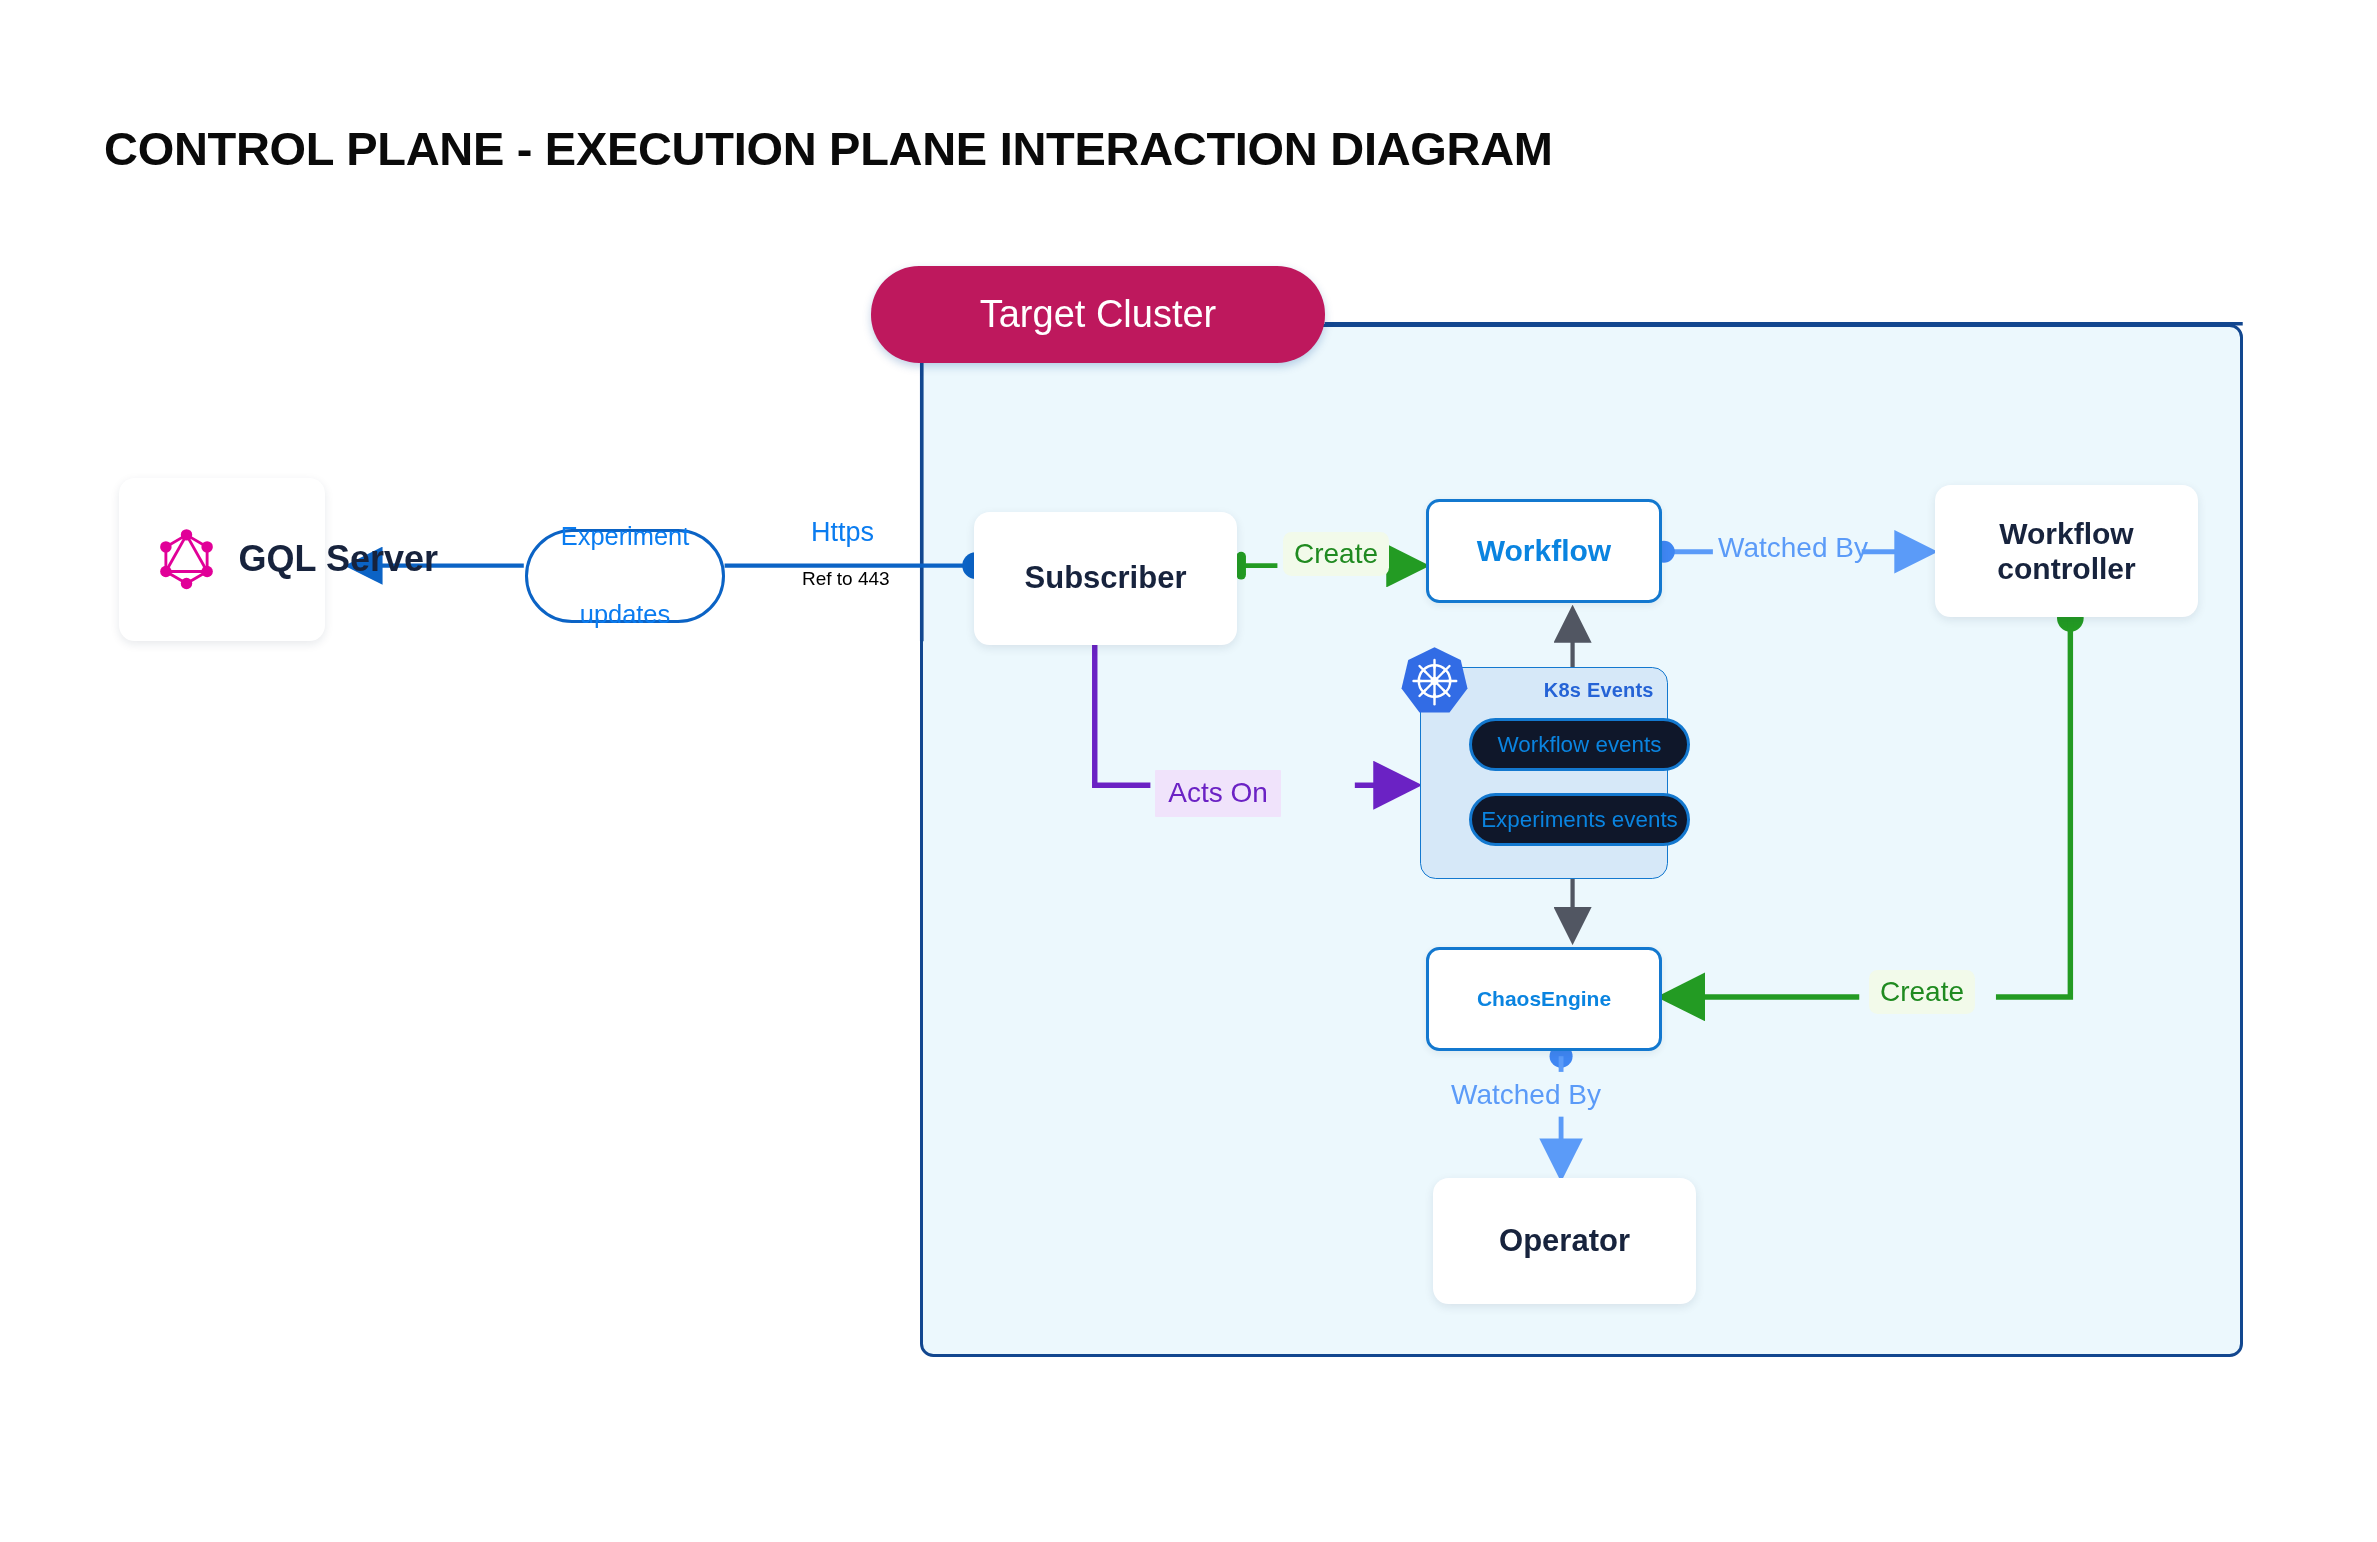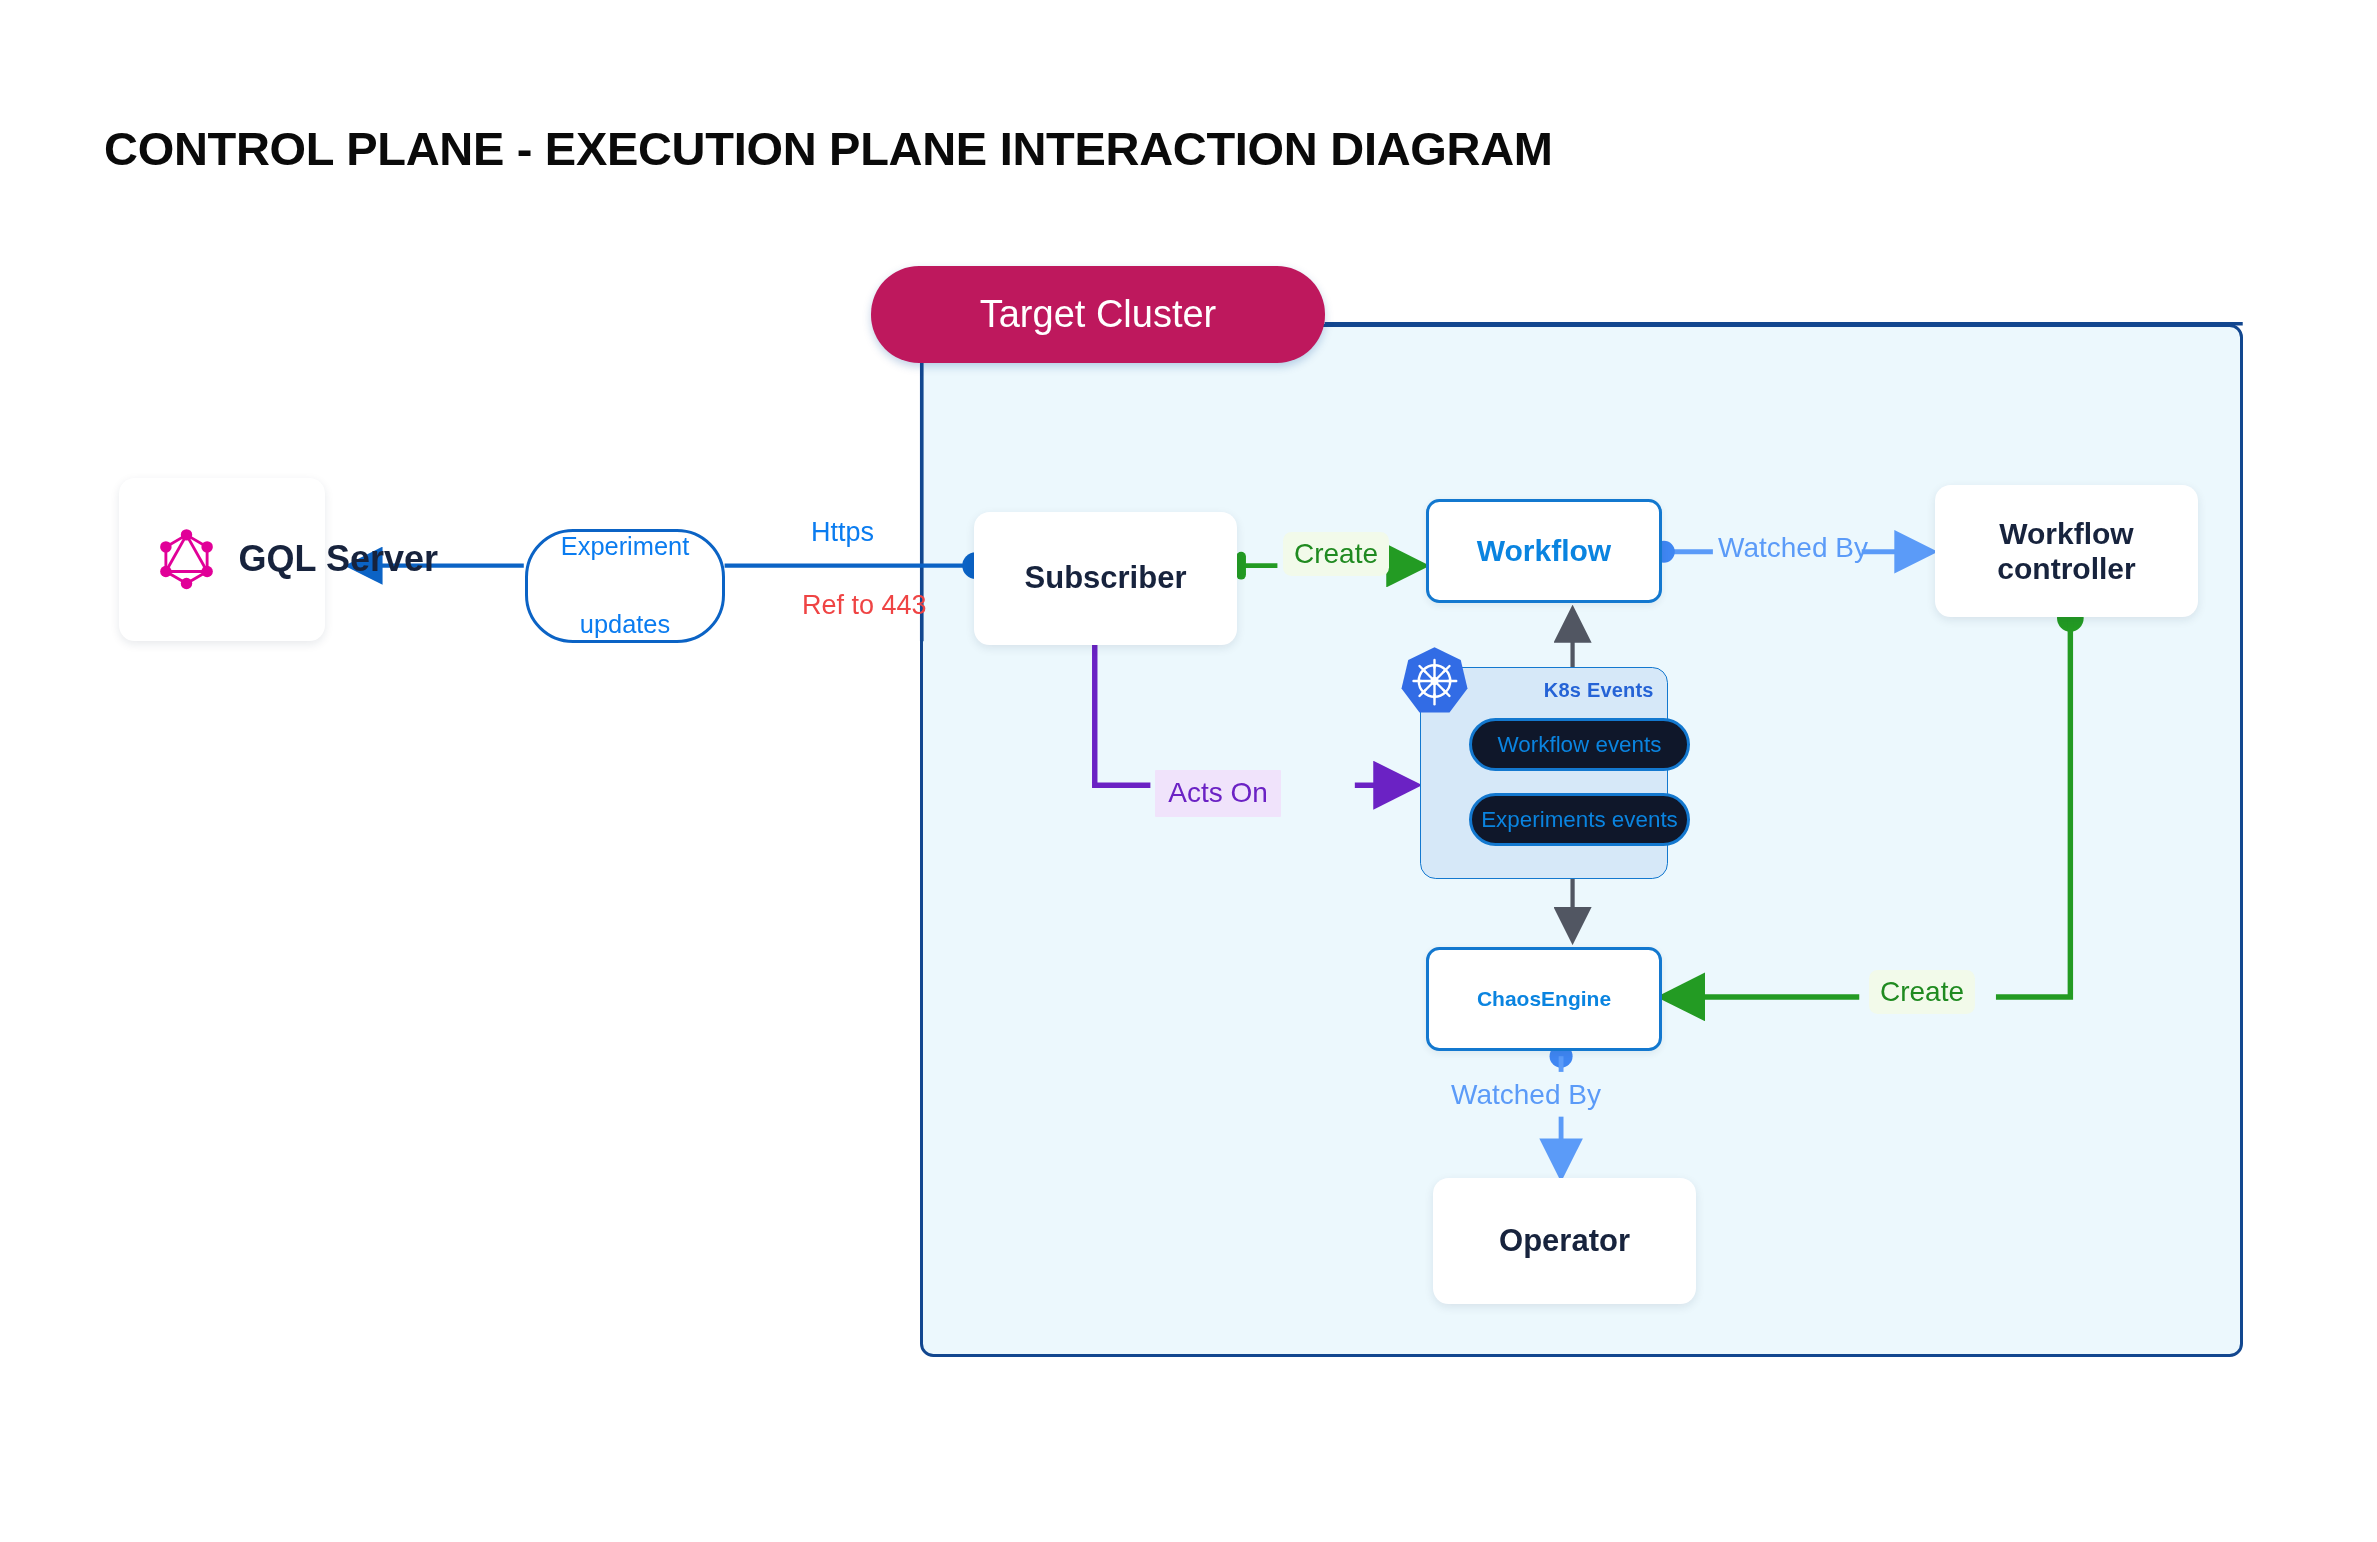--- a/index.html
+++ b/index.html
@@ -90,28 +90,28 @@
   #evt-workflow{top:50px;}
   #evt-experiments{top:125px;}
   .k8s-logo{position:absolute;left:-24px;top:-23px;width:75px;height:75px;}
 
   
   .elabel{
     position:absolute;display:flex;align-items:center;justify-content:center;
     white-space:nowrap;box-sizing:border-box;
   }
   #lbl-experiment-updates{
-    left:525px;top:529px;width:200px;height:114px;
+    left:525px;top:529px;width:200px;height:94px;
     border:3.6px solid #0b63c5;border-radius:48px;background:#ffffff;
     color:#0a7cf0;font-size:25.4px;text-align:center;line-height:1.18;
     flex-direction:column;
     gap:48px;
   }
   #lbl-https{left:811px;top:517px;color:#0a7cf0;font-size:27px;}
-  #lbl-ref443{left:802px;top:590px;color:#ef4444;font-size:27px;}
+  #lbl-ref443{left:802px;top:568px;color:#000000;font-size:19px;}
   #lbl-create-1{
     left:1283px;top:532px;padding:6px 11px;border-radius:8.5px;
     background:#f2faea;color:#1f8a20;font-size:28px;
   }
   #lbl-watched-by-1{left:1718px;top:532px;color:#5b9bf8;font-size:28px;}
   #lbl-acts-on{
     left:1155px;top:770px;padding:7.3px 13.3px;border-radius:1px;
     background:#f0e3fb;color:#6b22c4;font-size:28px;
   }
   #lbl-create-2{

